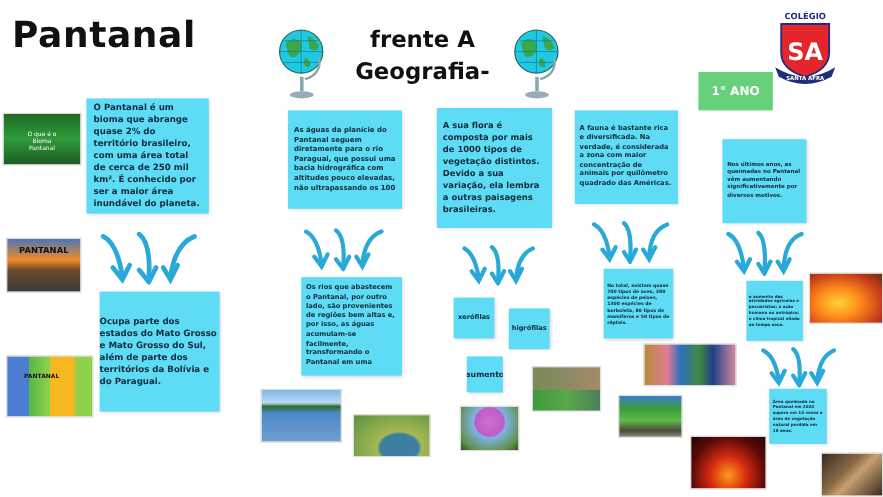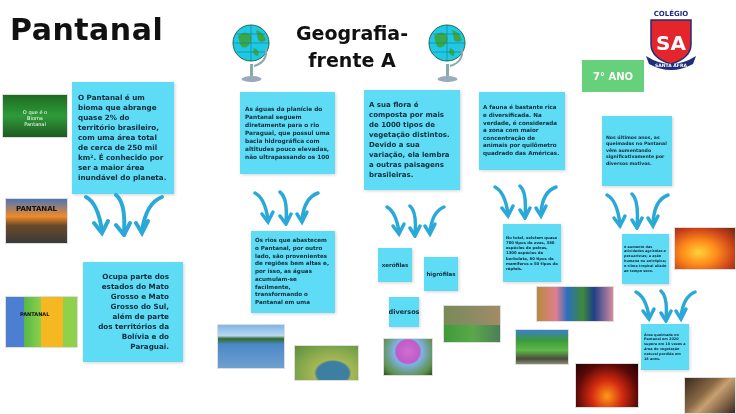--- a/index.html
+++ b/index.html
@@ -37,37 +37,37 @@
     <path d="M6 14 Q12 8 18 12 Q22 18 16 24 Q10 28 8 22 Z" fill="#3aa84a"></path>
     <path d="M24 8 Q32 10 34 18 Q30 22 26 18 Z" fill="#3aa84a"></path>
     <path d="M22 26 Q28 28 26 34 Q22 34 21 30 Z" fill="#3aa84a"></path>
     <path d="M1 21 H37 M19 3 V39 M5 12 H33 M5 30 H33" stroke="#167a8a" stroke-width="0.6" fill="none"></path>
     <path d="M34 26 Q36 40 22 44" stroke="#8aa" stroke-width="2" fill="none"></path>
     <rect x="18" y="42" width="3" height="12" fill="#8aa"></rect>
     <ellipse cx="19.5" cy="57" rx="10" ry="3" fill="#9ab"></ellipse>
   </svg>
 </div>
 <div class="abs title" style="left:282px; top:20px; width:140px; text-align:center; font-size:19px; line-height:27px;">
+  <span style="display:block;">frente A</span>
   <span style="display:block;">Geografia-</span>
-  <span style="display:block;">frente A</span>
 </div>
 <div class="abs" style="left:428px; top:22px; width:40px; height:62px;">
   <svg viewBox="0 0 40 62" width="40" height="62">
     <circle cx="19" cy="21" r="18" fill="#1fc9e6" stroke="#1f6b4a" stroke-width="1"></circle>
     <path d="M6 14 Q12 8 18 12 Q22 18 16 24 Q10 28 8 22 Z" fill="#3aa84a"></path>
     <path d="M24 8 Q32 10 34 18 Q30 22 26 18 Z" fill="#3aa84a"></path>
     <path d="M22 26 Q28 28 26 34 Q22 34 21 30 Z" fill="#3aa84a"></path>
     <path d="M1 21 H37 M19 3 V39 M5 12 H33 M5 30 H33" stroke="#167a8a" stroke-width="0.6" fill="none"></path>
     <path d="M34 26 Q36 40 22 44" stroke="#8aa" stroke-width="2" fill="none"></path>
     <rect x="18" y="42" width="3" height="12" fill="#8aa"></rect>
     <ellipse cx="19.5" cy="57" rx="10" ry="3" fill="#9ab"></ellipse>
   </svg>
 </div>
 
-<div class="abs badge" style="left:582px; top:60px; width:62px; height:32px;">7° ANO</div>
+<div class="abs badge" style="left:582px; top:60px; width:62px; height:32px;">1° ANO</div>
 
 <div class="abs" style="left:643px; top:6px; width:56px; height:66px;">
   <svg viewBox="0 0 56 66" width="56" height="66">
     <text x="28" y="10" text-anchor="middle" font-size="7" font-weight="bold" fill="#1f2d7a" font-family="DejaVu Sans, sans-serif">COLÉGIO</text>
     <path d="M8 14 H48 V38 Q48 52 28 58 Q8 52 8 38 Z" fill="#e4252c" stroke="#1f2d7a" stroke-width="1.5"></path>
     <text x="28" y="44" text-anchor="middle" font-size="20" font-weight="bold" fill="#fff" font-family="DejaVu Sans, sans-serif">SA</text>
     <path d="M3 50 Q28 66 53 50 L50 58 Q28 70 6 58 Z" fill="#1f2d7a"></path>
     <text x="28" y="61" text-anchor="middle" font-size="4.5" font-weight="bold" fill="#fff" font-family="DejaVu Sans, sans-serif">SANTA AFRA</text>
   </svg>
 </div>
@@ -75,43 +75,43 @@
 <div class="abs photo" style="left:2px; top:94px; width:66px; height:44px; background:linear-gradient(180deg,#1e6b22 0%,#2e9b3a 50%,#1d5a20 100%);">
   <div style="color:#fff; font-size:5px; text-align:center; margin-top:14px; padding:0 14px; line-height:6px;">O que é o Bioma Pantanal</div>
 </div>
 <div class="abs photo" style="left:5px; top:198px; width:63px; height:46px; background:linear-gradient(180deg,#4a76b8 0%,#f08a28 40%,#6a4a2a 60%,#3a3a3a 100%);">
   <div style="color:#111; font-size:7px; font-weight:bold; text-align:center; margin-top:6px;">PANTANAL</div>
 </div>
 <div class="abs photo" style="left:5px; top:296px; width:73px; height:52px; background:linear-gradient(90deg,#4c7fd1 0%,#4c7fd1 25%,#56b748 25%,#8fd14a 50%,#f5b820 50%,#f5b820 80%,#8fd14a 80%);">
   <div style="color:#111; font-size:5px; font-weight:bold; margin:14px 0 0 14px;">PANTANAL</div>
 </div>
 
-<div class="abs card" style="left:72px; top:82px; width:102px; height:112px; padding:6px; font-size:7.2px; line-height:10px;">
+<div class="abs card" style="left:72px; top:82px; width:102px; height:96px; padding:6px; font-size:7.2px; line-height:10px;">
   <span>O Pantanal é um bioma que abrange quase 2% do território brasileiro, com uma área total de cerca de 250 mil km². É conhecido por ser a maior área inundável do planeta.</span>
 </div>
-<div class="abs card" style="left:83px; top:262px; width:100px; height:100px; padding:14px; font-size:7.2px; line-height:10px;text-align:right;">
+<div class="abs card" style="left:83px; top:243px; width:100px; height:100px; padding:0; font-size:7.2px; line-height:10px;">
   <span>Ocupa parte dos estados do Mato Grosso e Mato Grosso do Sul, além de parte dos territórios da Bolívia e do Paraguai.</span>
 </div>
 <div class="abs card" style="left:240px; top:92px; width:95px; height:82px; padding:5px; font-size:5.8px; line-height:8px;">
   <span>As águas da planície do Pantanal seguem diretamente para o rio Paraguai, que possui uma bacia hidrográfica com altitudes pouco elevadas, não ultrapassando os 100</span>
 </div>
 <div class="abs card" style="left:251px; top:231px; width:84px; height:82px; padding:4px; font-size:5.6px; line-height:7.8px;">
   <span>Os rios que abastecem o Pantanal, por outro lado, são provenientes de regiões bem altas e, por isso, as águas acumulam-se facilmente, transformando o Pantanal em uma</span>
 </div>
 <div class="abs card" style="left:364px; top:90px; width:96px; height:100px; padding:5px; font-size:7px; line-height:10px;">
   <span>A sua flora é composta por mais de 1000 tipos de vegetação distintos. Devido a sua variação, ela lembra a outras paisagens brasileiras.</span>
 </div>
 <div class="abs card center" style="left:378px; top:248px; width:34px; height:34px; font-size:5.5px;">
   <span>xerófilas</span>
 </div>
 <div class="abs card center" style="left:424px; top:257px; width:34px; height:34px; font-size:5.5px;">
   <span>higrófilas</span>
 </div>
 <div class="abs card center" style="left:389px; top:297px; width:30px; height:30px; font-size:6.5px;">
-  <span>diversos</span>
+  <span>aumento</span>
 </div>
 <div class="abs card" style="left:479px; top:92px; width:86px; height:78px; padding:4px; font-size:5.6px; line-height:7.6px;">
   <span>A fauna é bastante rica e diversificada. Na verdade, é considerada a zona com maior concentração de animais por quilômetro quadrado das Américas.</span>
 </div>
 <div class="abs card" style="left:503px; top:224px; width:58px; height:58px; padding:3px; font-size:3.8px; line-height:5.2px;">
   <span>No total, existem quase 700 tipos de aves, 380 espécies de peixes, 1300 espécies de borboleta, 80 tipos de mamíferos e 50 tipos de répteis.</span>
 </div>
 <div class="abs card" style="left:602px; top:116px; width:70px; height:70px; padding:4px; font-size:4.6px; line-height:6.4px;">
   <span>Nos últimos anos, as queimadas no Pantanal vêm aumentando significativamente por diversos motivos.</span>
 </div>

